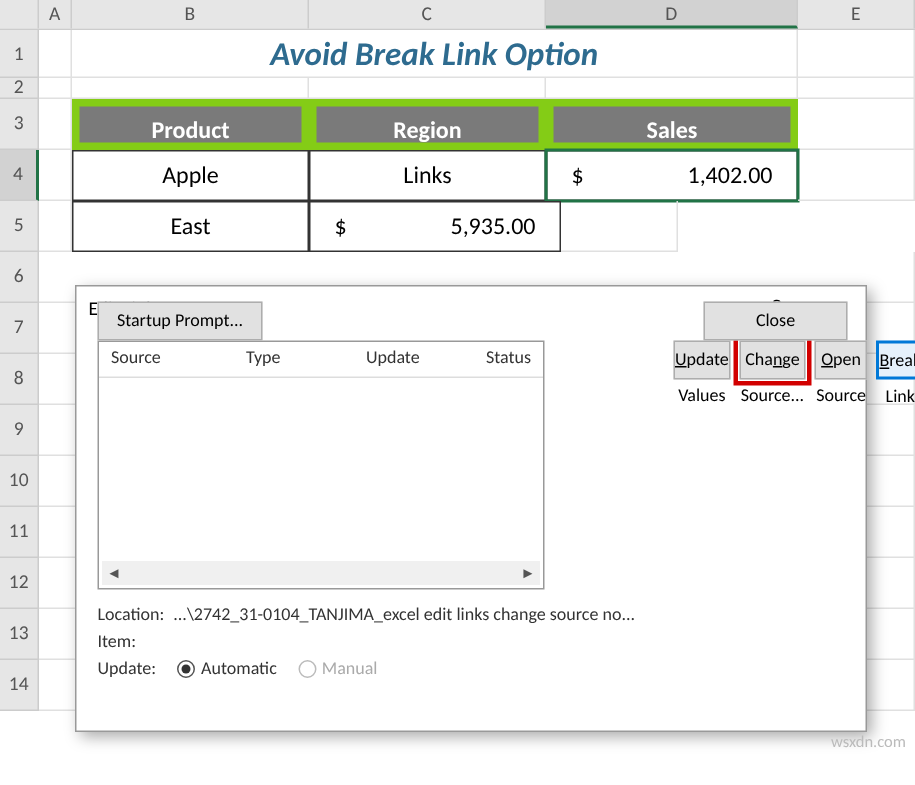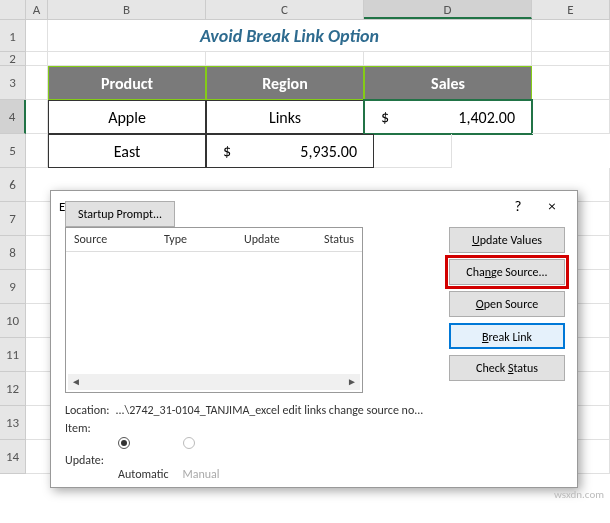--- a/index.html
+++ b/index.html
@@ -25,24 +25,24 @@
   .cA { width: 22px; } .cB { width: 158px; } .cC { width: 158px; } .cD { width: 168px; } .cE { width: 78px; }
   .row { display: flex; height: 34px; }
   .row.r1 { height: 32px; }
   .row-h {
     width: 26px; text-align: center; background: #e6e6e6; border-right: 1px solid #ccc;
     border-bottom: 1px solid #ccc; color: #555; font-size: 13px; line-height: 34px;
   }
   .row-h.sel { background: #d2d2d2; border-right: 2px solid #217346; }
   .cell { border-right: 1px solid #e0e0e0; border-bottom: 1px solid #e0e0e0; line-height: 34px; padding: 0 6px; }
   .title {
-    color: #2e6b8f; font-style: italic; font-weight: bold; font-size: 18px;
+    color: #2e6b8f; font-style: italic; font-weight: bold; font-size: 22px;
     text-align: center; line-height: 32px;
   }
-  .hdr { background: #7a7a7a; color: #fff; font-weight: bold; text-align: center; border: 1px solid #84cc16; font-size: 16px; }
+  .hdr { background: #7a7a7a; color: #fff; font-weight: bold; text-align: center; border: 5px solid #84cc16; font-size: 16px; }
   .bcell { border: 1px solid #333; text-align: center; font-size: 16px; background: #fff; }
   .sales { display: flex; justify-content: space-between; padding: 0 10px; }
   .selcell { outline: 2px solid #217346; outline-offset: -1px; }
   
   .dialog {
     position: absolute; left: 50px; top: 190px; width: 528px; height: 298px;
     background: #fff; border: 1px solid #999; box-shadow: 3px 3px 10px rgba(0,0,0,0.35);
   }
   .dlg-title { display: flex; align-items: center; height: 30px; padding: 0 8px; }
   .dlg-title span { flex: 1; font-size: 13px; }
@@ -54,34 +54,34 @@
   }
   .list-head { display: flex; height: 24px; border-bottom: 1px solid #ddd; font-size: 12px; color: #333; }
   .lh { padding: 4px 8px; }
   .lh.s { width: 90px; } .lh.t { width: 80px; } .lh.u { width: 80px; } .lh.st { flex: 1; }
   .list-scroll {
     position: absolute; left: 2px; right: 2px; bottom: 2px; height: 16px;
     background: #f0f0f0; display: flex; align-items: center;
   }
   .arrow { width: 16px; height: 16px; text-align: center; font-size: 10px; line-height: 16px; color: #555; }
   .track { flex: 1; }
-  .btns { position: absolute; right: 12px; top: 6px; width: 116px; display: flex; flex-direction: column; gap: 6px; }
+  .btns { position: absolute; right: 12px; top: 6px; width: 116px; display: flex; flex-direction: row; gap: 6px; }
   .btn {
     height: 26px; line-height: 24px; text-align: center;
     background: #e1e1e1; border: 1px solid #adadad; font-size: 12px; cursor: pointer;
   }
   .btn u { text-decoration: underline; }
   .btn.highlight { outline: 3px solid #d20000; outline-offset: 1px; }
   .btn.sel { border: 2px solid #0078d7; background: #e5f1fb; }
   .info {
     position: absolute; left: 14px; top: 180px; right: 140px;
     font-size: 12px; color: #333; line-height: 18px;
   }
   .info-row { display: flex; gap: 6px; align-items: center; }
-  .radio { display: inline-flex; align-items: flex-start; gap: 16px; margin-left: 8px; font-size: 12px; flex-direction: column; }
+  .radio { display: inline-flex; align-items: center; gap: 4px; margin-left: 8px; font-size: 12px; }
   .radio-dot {
     width: 12px; height: 12px; border-radius: 50%; border: 1px solid #555;
     display: inline-flex; align-items: center; justify-content: center;
   }
   .radio-dot.on::after { content: ''; width: 6px; height: 6px; background: #333; border-radius: 50%; }
   .radio.dis { color: #aaa; }
   .radio.dis .radio-dot { border-color: #bbb; }
   .startup {
     position: absolute; left: 14px; bottom: 10px; width: 110px; height: 26px;
     background: #e1e1e1; border: 1px solid #adadad; text-align: center;
@@ -232,16 +232,17 @@
           <span class="radio-dot on"></span>
           <span>Automatic</span>
         </label>
         <label class="radio dis">
           <span class="radio-dot"></span>
           <span>Manual</span>
         </label>
       </div>
     </div>
     <div class="startup">Startup Prompt...</div>
+    <div class="btn close">Close</div>
   </div>
 </div>
 
 <div class="watermark">wsxdn.com</div>
 
 </body></html>

